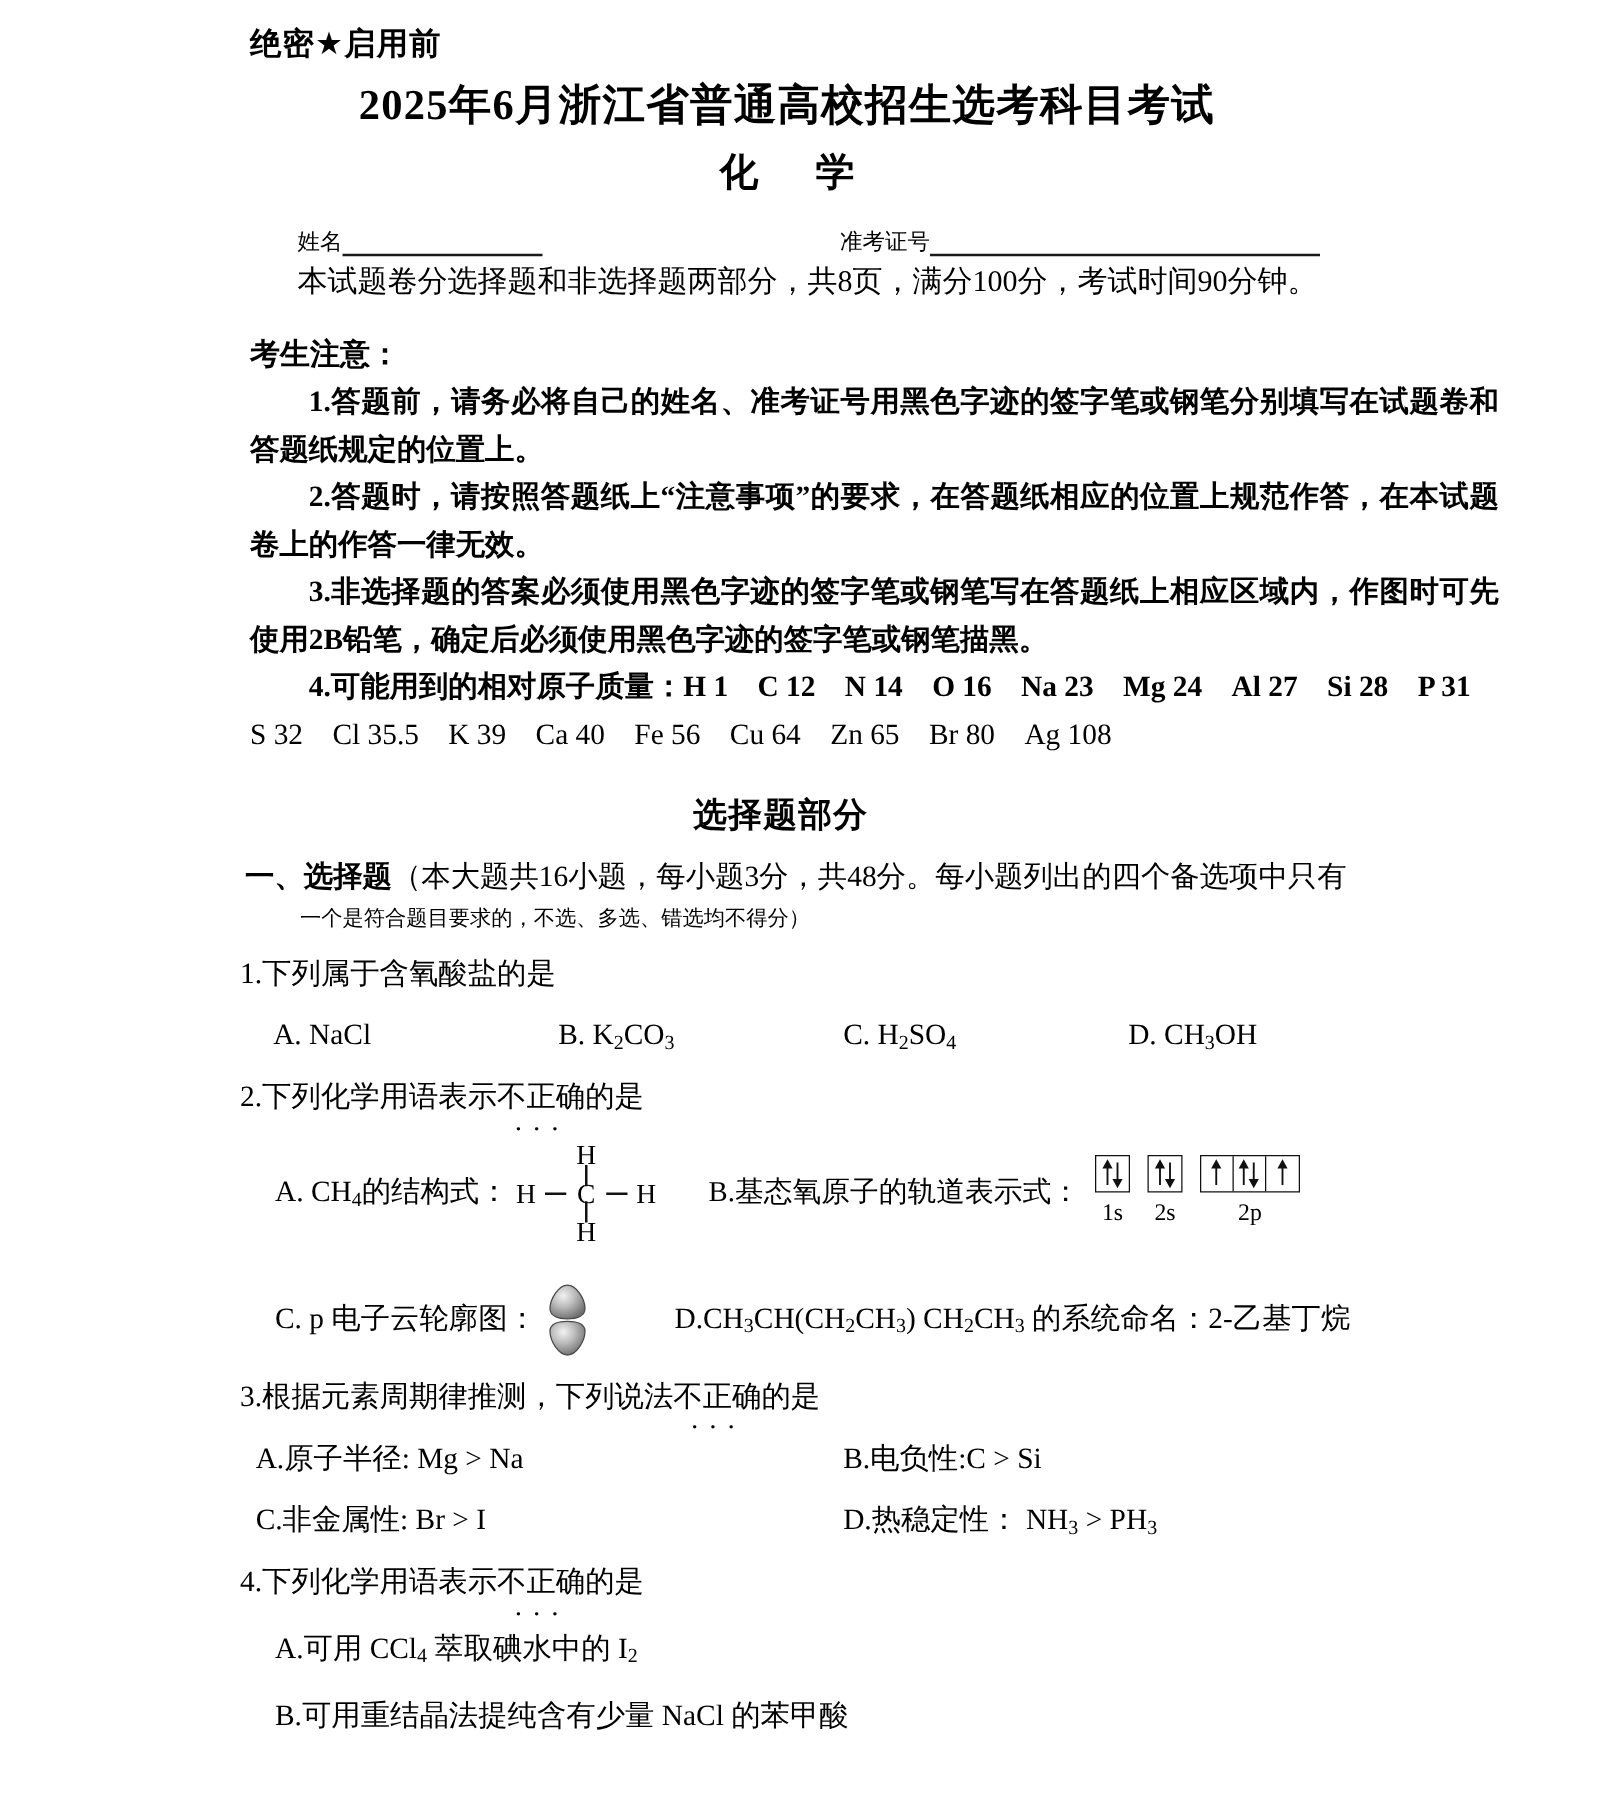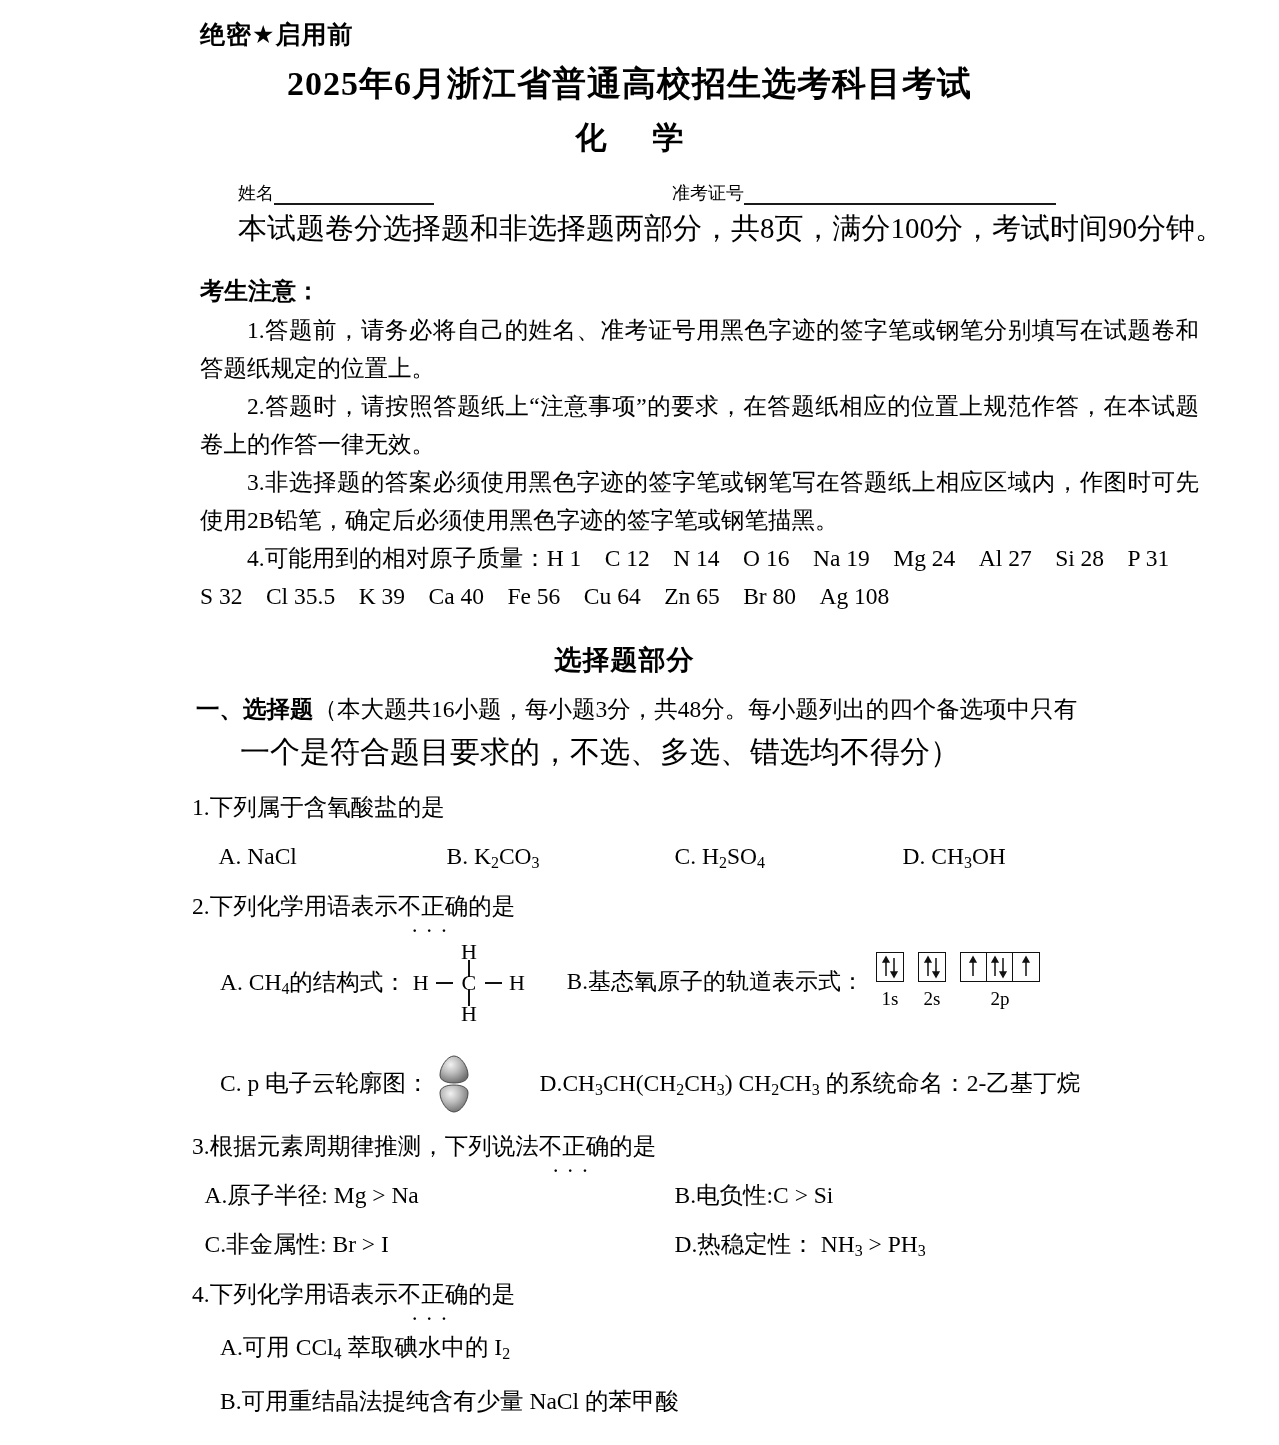--- a/index.html
+++ b/index.html
@@ -81,37 +81,38 @@
     border-bottom: 2px solid #1a1a1a;
     height: 1.05em;
   }
   .blank-name { width: 160px; }
   .blank-ticket { width: 312px; }
   .gap-mid { display: inline-block; width: 238px; }
 
   .paper-desc {
     margin: 4px 0 0 0;
     padding-left: 238px;
-    font-size: 29px;
+    font-size: 24px;
   }
 
   
   .notice-title {
     margin: 26px 0 0 0;
     padding-left: 200px;
     font-size: 24px;
   }
   .notice-list { margin: 4px 0 0 0; padding: 0; }
   .notice-item {
     margin: 0;
     padding: 0 80px 0 200px;
     font-size: 23.5px;
     line-height: 1.62;
     text-indent: 2em;
     text-align: justify;
+    font-weight: bold;
   }
   .mass-line {
     margin: 0;
     padding: 0 190px 0 200px;
     font-size: 23.5px;
     line-height: 1.62;
   }
 
   
   .section-heading {
@@ -125,21 +126,21 @@
   .big-q {
     margin: 12px 0 0 0;
     padding: 0 180px 0 196px;
     font-size: 23.5px;
     line-height: 1.62;
   }
   .big-q-body { }
   .big-q-cont {
     margin: 0;
     padding: 0 180px 0 240px;
-    font-size: 30px;
+    font-size: 17px;
     line-height: 1.62;
   }
 
   
   .q {
     margin: 14px 0 0 0;
     padding: 0 150px 0 192px;
     font-size: 23.5px;
     line-height: 1.5;
   }
@@ -245,21 +246,21 @@
     <span class="id-label">准考证号</span>
     <span class="blank-line blank-ticket"></span>
   </div>
   <div class="paper-desc">本试题卷分选择题和非选择题两部分，共8页，满分100分，考试时间90分钟。</div>
 
   <div class="notice-title hei">考生注意：</div>
   <div class="notice-list">
     <p class="notice-item">1.答题前，请务必将自己的姓名、准考证号用黑色字迹的签字笔或钢笔分别填写在试题卷和答题纸规定的位置上。</p>
     <p class="notice-item">2.答题时，请按照答题纸上“注意事项”的要求，在答题纸相应的位置上规范作答，在本试题卷上的作答一律无效。</p>
     <p class="notice-item">3.非选择题的答案必须使用黑色字迹的签字笔或钢笔写在答题纸上相应区域内，作图时可先使用2B铅笔，确定后必须使用黑色字迹的签字笔或钢笔描黑。</p>
-    <p class="notice-item">4.可能用到的相对原子质量：H 1　C 12　N 14　O 16　Na 19　Mg 24　Al 27　Si 28　P 31</p>
+    <p class="notice-item">4.可能用到的相对原子质量：H 1　C 12　N 14　O 16　Na 23　Mg 24　Al 27　Si 28　P 31</p>
     <p class="mass-line">S 32　Cl 35.5　K 39　Ca 40　Fe 56　Cu 64　Zn 65　Br 80　Ag 108</p>
   </div>
 
   <div class="section-heading">选择题部分</div>
   <div class="big-q">
     <span class="hei">一、选择题</span><span class="big-q-body">（本大题共16小题，每小题3分，共48分。每小题列出的四个备选项中只有</span>
   </div>
   <div class="big-q-cont">一个是符合题目要求的，不选、多选、错选均不得分）</div>
 
   <div class="q">

